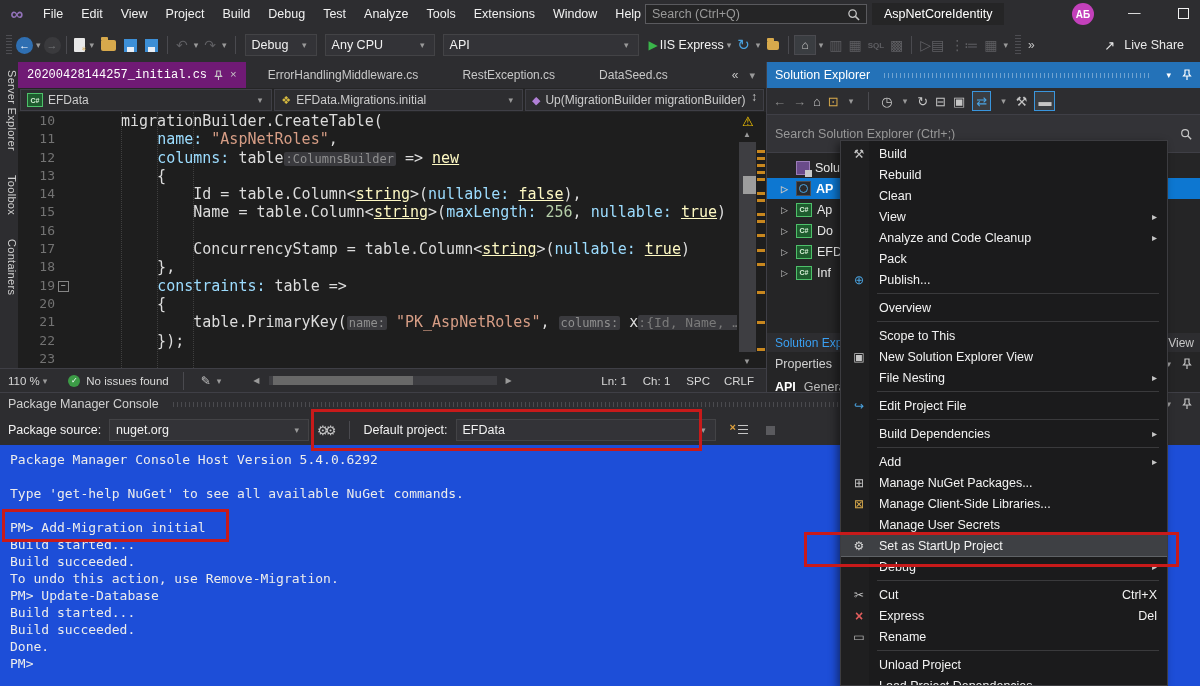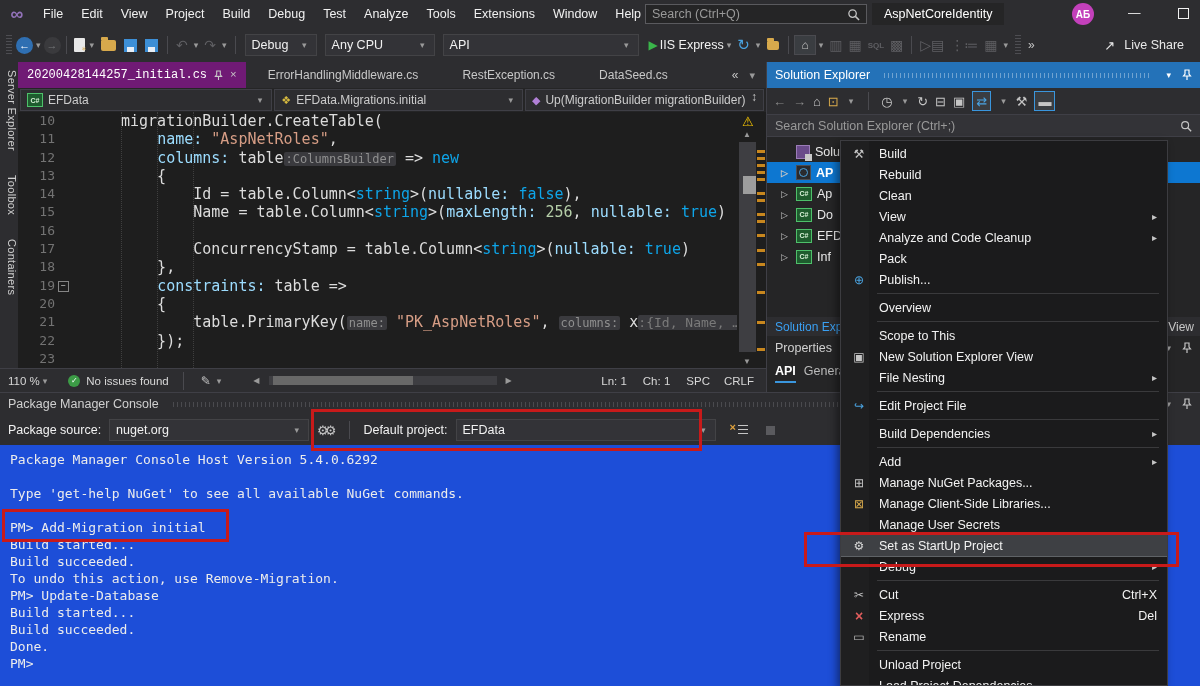--- a/index.html
+++ b/index.html
@@ -66,21 +66,21 @@
   .ic-method{color:#b180d7;font-size:11px;}
   #code{position:relative;height:256px;overflow:hidden;font-family:"DejaVu Sans Mono",monospace;
         font-size:15px;line-height:18.3px;}
   .iguide{position:absolute;top:0;bottom:0;border-left:1px dotted #3f3f3f;}
   .cl{display:flex;height:18.3px;}
   .ln{flex:0 0 37px;text-align:right;color:#737373;font-size:13px;}
   .foldcol{flex:0 0 14px;position:relative;}
   .foldbox{position:absolute;left:3px;top:4px;width:9px;height:9px;border:1px solid #858585;color:#c5c5c5;
            font-size:8px;line-height:8px;text-align:center;background:#1e1e1e;}
   .ct{margin:0;padding-left:52px;white-space:pre;}
-  .seg-d{color:#dcdcdc;} .seg-k{color:#0ea5e9;} .seg-s{color:#d69d85;} .seg-p{color:#9cdcfe;}
+  .seg-d{color:#dcdcdc;} .seg-k{color:#fef9c3;text-decoration:underline;} .seg-s{color:#d69d85;} .seg-p{color:#9cdcfe;}
   .seg-num{color:#b5cea8;}
   .seg-h{background:#3a3a3e;color:#8f8f8f;border-radius:2px;font-size:12px;padding:0 2px;}
   .seg-g{background:#3a3a3e;color:#7a7a7a;border-radius:2px;font-size:13px;}
   #vscroll{position:absolute;right:0;top:50px;width:29px;height:256px;background:#1e1e1e;}
   #split-handle{position:absolute;right:6px;top:-22px;color:#c5c5c5;font-size:12px;background:#2d2d30;padding:0 3px;}
   #warn-tri{position:absolute;left:5px;top:2px;color:#fc0;font-size:13px;}
   .sarrow{position:absolute;left:6px;color:#999;font-size:8px;}
   #vtrack{position:absolute;left:2px;top:30px;width:17px;bottom:16px;background:#3e3e42;}
   #vthumb{position:absolute;left:4px;top:34px;width:13px;height:18px;background:#9d9d9d;}
   .smark{position:absolute;left:20px;width:8px;height:3px;background:#c8871e;}
@@ -93,21 +93,21 @@
   
   #rightdock{top:62px;left:766px;width:434px;height:330px;background:#252526;border-left:1px solid #3f3f46;box-sizing:border-box;}
   #se-header{height:26px;background:#2472b8;display:flex;align-items:center;padding:0 8px;color:#fff;gap:8px;}
   .griptex{flex:1;height:5px;margin:0 6px;background:repeating-linear-gradient(90deg,rgba(255,255,255,.35) 0 1px,transparent 1px 4px);}
   .griptex.dark{background:repeating-linear-gradient(90deg,#4a4a4e 0 1px,transparent 1px 4px);}
   .pinw{display:flex;align-items:center;gap:8px;}
   #se-toolbar{height:26px;background:#2d2d30;display:flex;align-items:center;gap:7px;padding:0 6px;font-size:13px;}
   .se-ic{color:#c5c5c5;} .se-ic.dim{color:#8a8a8a;}
   .boxed{border:1px solid #3a96dd;background:#3a3d41;padding:0 3px;display:inline-flex;align-items:center;height:18px;}
   #se-search{height:21px;background:#333337;border-top:1px solid #3f3f46;border-bottom:1px solid #3f3f46;
-             display:flex;align-items:center;padding:0 8px;color:#999;}
+             display:flex;align-items:center;padding:8px 8px;color:#999;}
   #se-search svg{margin-left:auto;}
   #se-tree{height:176px;padding-top:4px;}
   .trow{height:21px;display:flex;align-items:center;gap:5px;padding-left:14px;color:#e8e8e8;white-space:nowrap;overflow:hidden;}
   .trow.selected{background:#0d77d1;color:#fff;font-weight:bold;}
   .texp{color:#c5c5c5;font-size:9px;width:10px;}
   .ic-sol{width:12px;height:12px;border:1px solid #9b7cb8;background:#6a4b8a;position:relative;flex:0 0 auto;}
   .ic-sol::after{content:"";position:absolute;right:-3px;bottom:-3px;width:7px;height:7px;background:#c9c9c9;}
   .ic-web{width:13px;height:13px;background:#2a2a2d;border:1px solid #4d4d52;position:relative;flex:0 0 auto;}
   .ic-web::after{content:"";position:absolute;left:2px;top:2px;width:7px;height:7px;border:1px solid #4aa3e0;border-radius:50%;}
   #se-bottomtabs{height:19px;background:#2d2d30;display:flex;align-items:center;padding:0 8px;font-size:12px;position:relative;}

